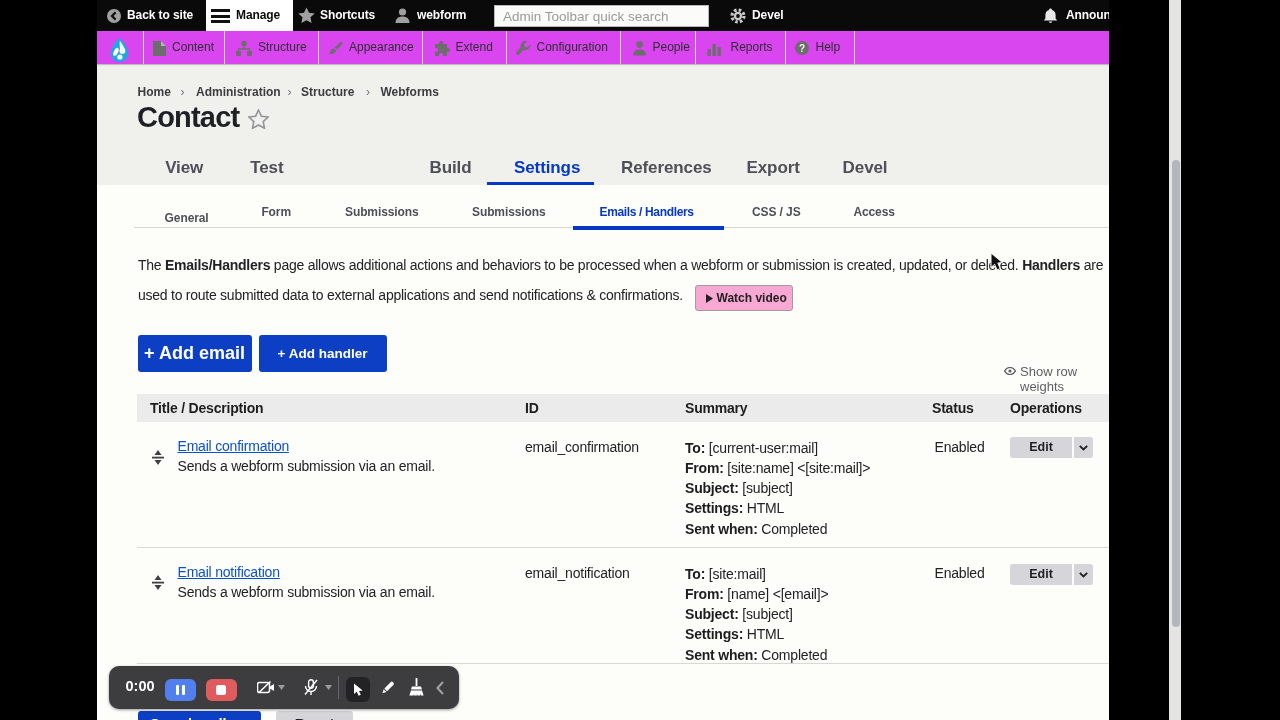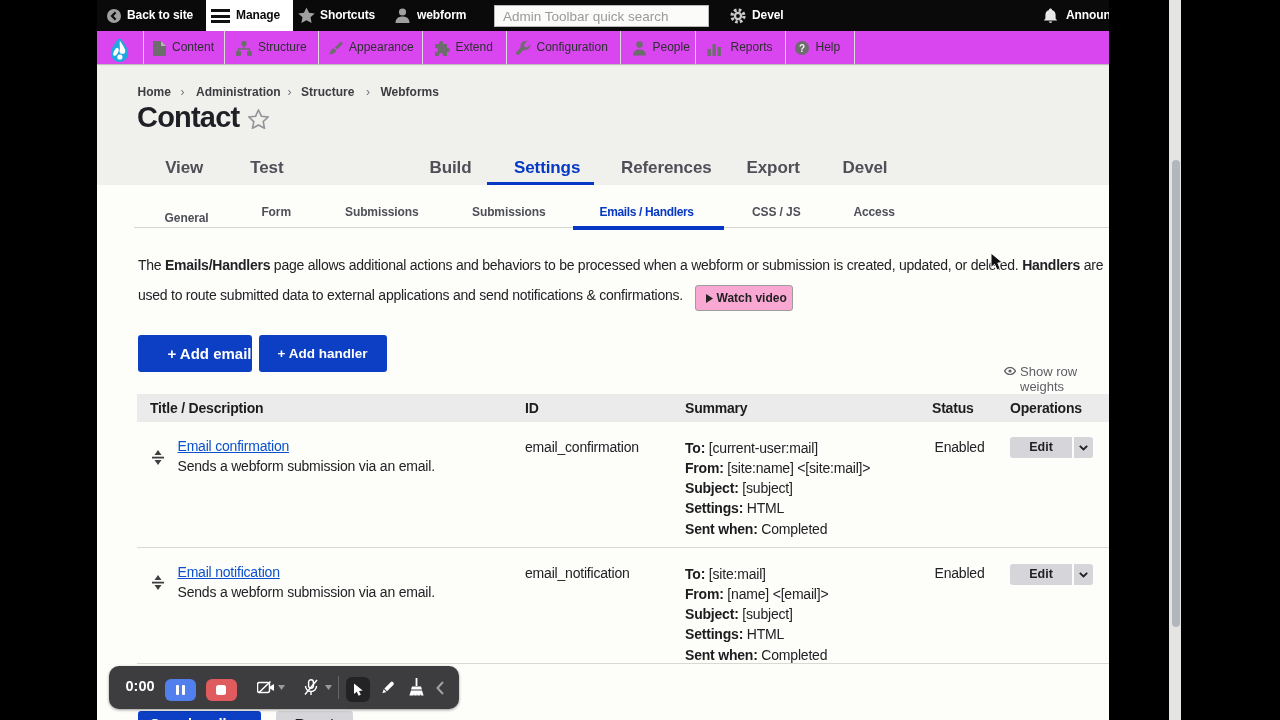--- a/index.html
+++ b/index.html
@@ -192,21 +192,21 @@
   <div class="abs" style="left:41px; top:256.5px; font-size:14px; letter-spacing:-0.25px; color:#222226; white-space:nowrap;">The <b>Emails/Handlers</b> page allows additional actions and behaviors to be processed when a webform or submission is created, updated, or deleted. <b>Handlers</b> are</div>
   <div class="abs" style="left:41px; top:286.5px; font-size:14px; letter-spacing:-0.25px; color:#222226; white-space:nowrap;">used to route submitted data to external applications and send notifications &amp; confirmations.</div>
 
   <div class="abs" style="left:597.5px; top:285px; width:98px; height:25.5px; background:#f9a8d4; border:1px solid #9d9d9b; border-radius:3px;">
     <svg class="abs" style="left:10px; top:8px;" width="7" height="9" viewBox="0 0 7 9">
         <polygon points="0,0 7,4.5 0,9" fill="#222"></polygon>
       </svg>
     <div style="margin:5px 0 0 21px; font-size:12px; font-weight:bold; color:#222;">Watch video</div>
   </div>
 
-  <div class="abs" style="left:40.5px; top:334.5px; width:114px; height:37.5px; background:#0d3fc4; border-radius:3px; color:#fff; font-weight:bold; font-size:15px; text-align:right; line-height:37.5px;">+ Add email</div>
+  <div class="abs" style="left:40.5px; top:334.5px; width:114px; height:37.5px; background:#0d3fc4; border-radius:3px; color:#fff; font-weight:bold; font-size:18px; text-align:center; line-height:37.5px;">+ Add email</div>
   <div class="abs" style="left:161.5px; top:334.5px; width:128px; height:37.5px; background:#0d3fc4; border-radius:3px; color:#fff; font-weight:bold; font-size:13.5px; text-align:center; line-height:37.5px;">+ Add handler</div>
 
   <svg class="abs" style="left:907px; top:367px;" width="12" height="8" viewBox="0 0 12 8">
     <path d="M0.5 4 C2.2 1.4 4 0.4 6 0.4 C8 0.4 9.8 1.4 11.5 4 C9.8 6.6 8 7.6 6 7.6 C4 7.6 2.2 6.6 0.5 4 Z" fill="none" stroke="#5f5f66" stroke-width="1.3"></path>
     <circle cx="6" cy="4" r="1.6" fill="#5f5f66"></circle>
   </svg>
   <div class="abs" style="left:923px; top:364px; font-size:13px; color:#5f5f66;">Show row weights</div>
 
   <div class="abs" style="left:40px; top:393.5px; width:989px; height:28px; background:#ebebeb;"></div>
   <div class="abs" style="left:53px; top:400px; font-size:14px; font-weight:bold; color:#1d1d1f; letter-spacing:-0.2px;">Title / Description</div>

